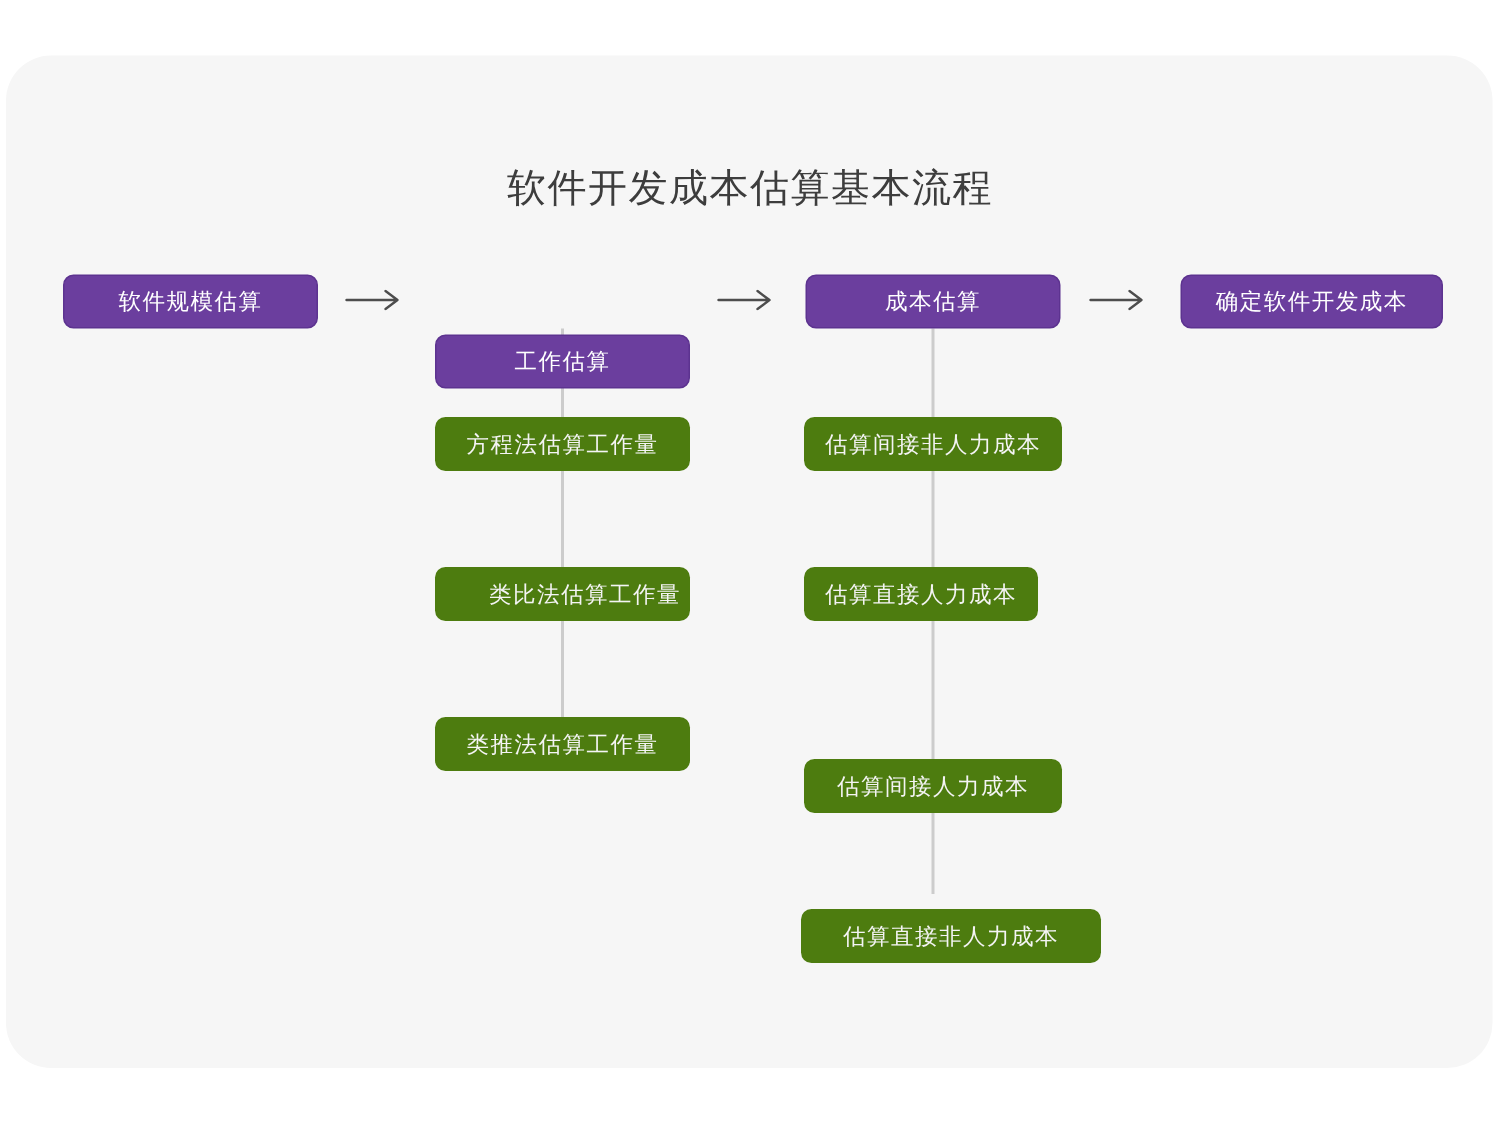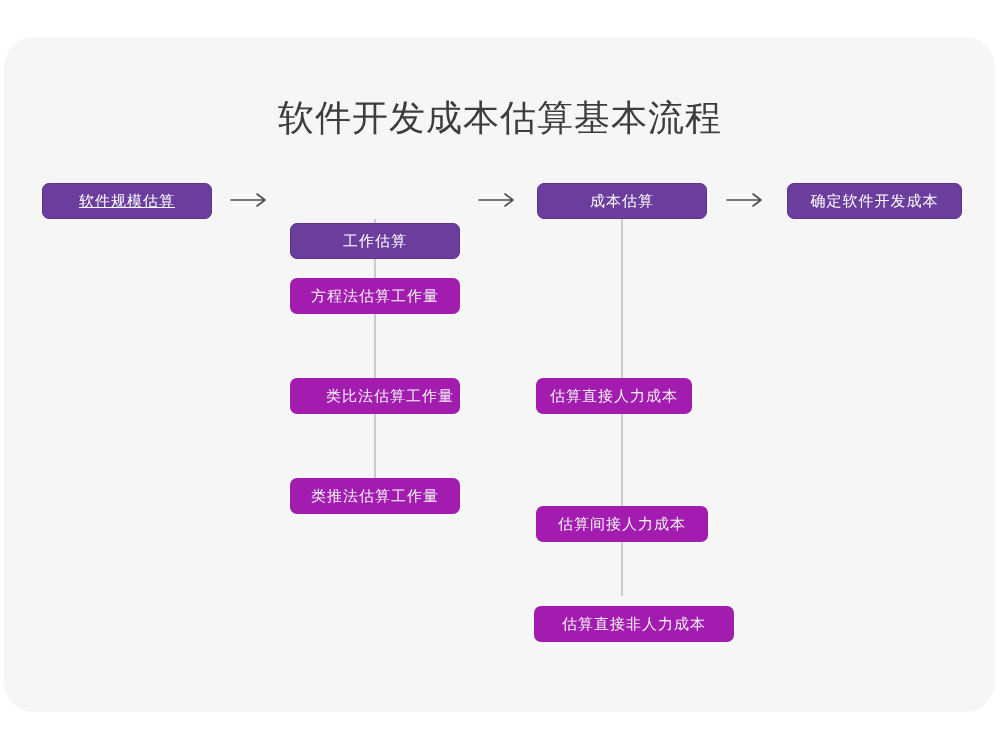--- a/index.html
+++ b/index.html
@@ -17,23 +17,23 @@
     position: absolute;
     left: 4px; top: 37px;
     width: 991px; height: 675px;
     background: #f6f6f6;
     border-radius: 30px;
   }
   .diagram-title {
     position: absolute;
     left: 0; right: 0;
     top: 94px;
-    margin: 0;
+    margin: 14px;
     text-align: center;
-    font-size: 36px;
+    font-size: 26px;
     font-weight: 400;
     letter-spacing: 1px;
     color: #3d3d3d;
   }
   .stage-node {
     position: absolute;
     top: 183px;
     height: 36px;
     background: #6b3e9e;
     border: 1px solid #5d3390;
@@ -43,21 +43,21 @@
     font-size: 15px;
     letter-spacing: 1px;
     display: flex;
     align-items: center;
     justify-content: center;
     z-index: 2;
   }
   .substep-node {
     position: absolute;
     height: 36px;
-    background: #a21caf;
+    background: #4d7c0f;
     border-radius: 7px;
     box-sizing: border-box;
     color: #f4f4f4;
     font-size: 15px;
     letter-spacing: 1px;
     display: flex;
     align-items: center;
     justify-content: center;
     z-index: 2;
   }
@@ -79,35 +79,36 @@
 <body>
 
 <div class="canvas">
   <div class="card"></div>
 
   <h1 class="diagram-title">软件开发成本估算基本流程</h1>
 
   <div class="v-connector" style="left:374px; top:219px; height:277px;"></div>
   <div class="v-connector" style="left:621px; top:219px; height:377px;"></div>
 
-  <div class="stage-node" style="left:42px; width:170px;text-decoration:underline;">软件规模估算</div>
+  <div class="stage-node" style="left:42px; width:170px;">软件规模估算</div>
   <div class="stage-node" style="left:290px; width:170px;margin-top:40px;">工作估算</div>
   <div class="stage-node" style="left:537px; width:170px;">成本估算</div>
   <div class="stage-node" style="left:787px; width:175px;">确定软件开发成本</div>
 
   <svg class="h-arrow" style="left:230px;" viewBox="0 0 42 14">
     <path d="M1,7 L34,7 M27,1 L35,7 L27,13" fill="none" stroke="#4d4d4d" stroke-width="1.6" stroke-linecap="round" stroke-linejoin="round"></path>
   </svg>
   <svg class="h-arrow" style="left:478px;" viewBox="0 0 42 14">
     <path d="M1,7 L34,7 M27,1 L35,7 L27,13" fill="none" stroke="#4d4d4d" stroke-width="1.6" stroke-linecap="round" stroke-linejoin="round"></path>
   </svg>
   <svg class="h-arrow" style="left:726px;" viewBox="0 0 42 14">
     <path d="M1,7 L34,7 M27,1 L35,7 L27,13" fill="none" stroke="#4d4d4d" stroke-width="1.6" stroke-linecap="round" stroke-linejoin="round"></path>
   </svg>
 
   <div class="substep-node" style="left:290px; top:278px; width:170px;">方程法估算工作量</div>
   <div class="substep-node" style="left:290px; top:378px; width:170px;padding-left:30px;">类比法估算工作量</div>
   <div class="substep-node" style="left:290px; top:478px; width:170px;">类推法估算工作量</div>
 
+  <div class="substep-node" style="left:536px; top:278px; width:172px;">估算间接非人力成本</div>
   <div class="substep-node" style="left:536px; top:378px; width:156px;">估算直接人力成本</div>
   <div class="substep-node" style="left:536px; top:478px; width:172px;margin-top:28px;">估算间接人力成本</div>
   <div class="substep-node" style="left:534px; top:578px; width:200px;margin-top:28px;">估算直接非人力成本</div>
 </div>
 
 </body></html>

